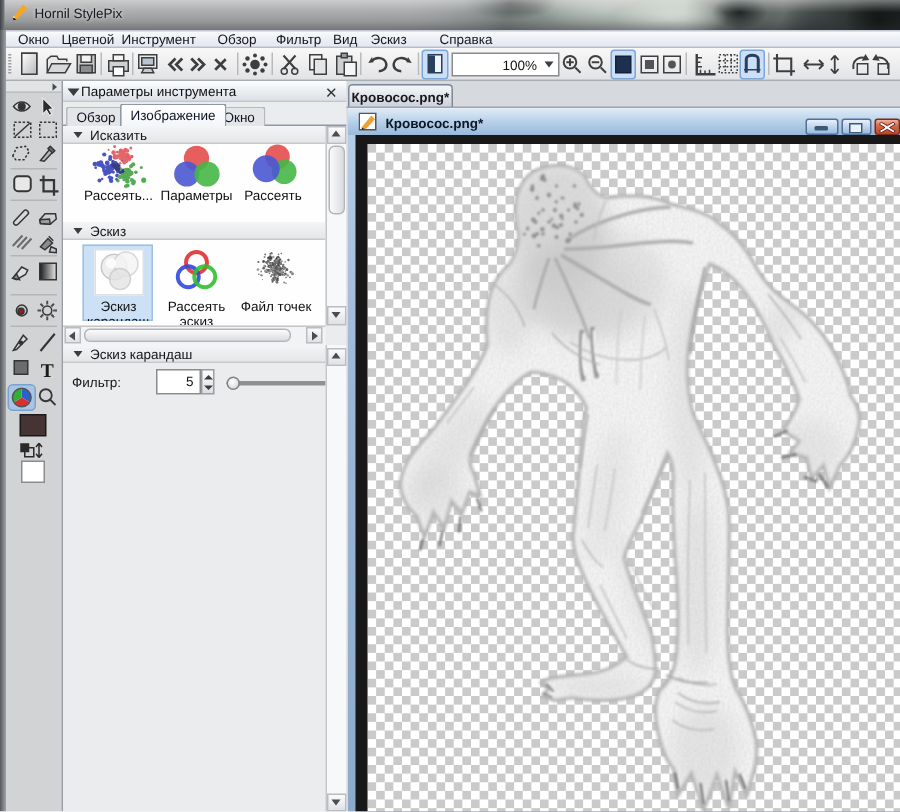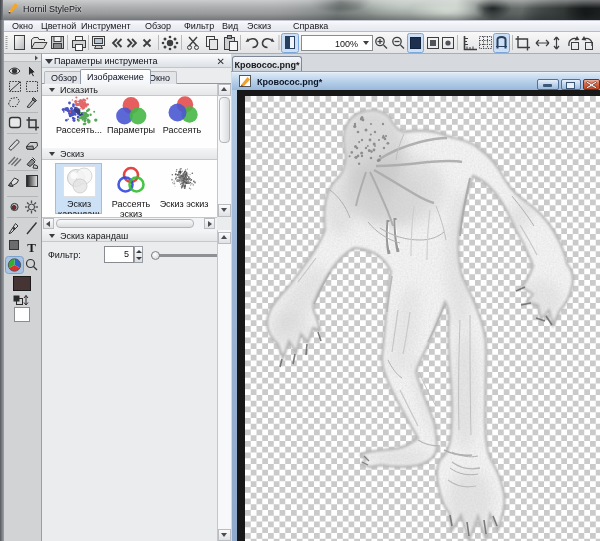--- a/index.html
+++ b/index.html
@@ -355,21 +355,21 @@
     <span class="lbl">Эскиз</span>
   </div>
 <div class="abs white" style="top:160px;height:57px"></div>
 <div class="abs" style="left:55px;top:163px;width:47px;height:51px;background:#cde1f6;border:1px solid #9dbfe2;"></div>
 <div class="abs" style="left:63px;top:166px;width:33px;height:31px;background:#fff;border:1px solid #e0e0e0;"></div>
 <div class="abs ilabel" style="left:49px;top:125px;width:60px">Рассеять...</div>
 <div class="abs ilabel" style="left:101px;top:125px;width:60px">Параметры</div>
 <div class="abs ilabel" style="left:152px;top:125px;width:60px">Рассеять</div>
 <div class="abs ilabel" style="left:56px;top:199px;width:46px">Эскиз</div>
 <div class="abs ilabel" style="left:101px;top:199px;width:60px">Рассеять</div>
-<div class="abs ilabel" style="left:153px;top:199px;width:62px">Эскиз эскиз</div>
+<div class="abs ilabel" style="left:153px;top:199px;width:62px">Файл точек</div>
 <div class="abs" style="left:58px;top:209px;width:41px;height:5px;overflow:hidden">
     <div class="ilabel" style="left:0;top:0;width:41px">карандаш</div>
   </div>
 <div class="abs" style="left:112px;top:209px;width:38px;height:8px;overflow:hidden">
     <div class="ilabel" style="left:0;top:0;width:38px">эскиз</div>
   </div>
 
 <div class="abs" style="left:42px;top:217px;width:175px;height:13px;background:#f2f3f4;border-top:1px solid #c4c6c9;"></div>
 <div class="abs sbbtn" style="left:43px;top:218px;width:11px;height:11px"></div>
 <div class="abs sbbtn" style="left:204px;top:218px;width:11px;height:11px"></div>

